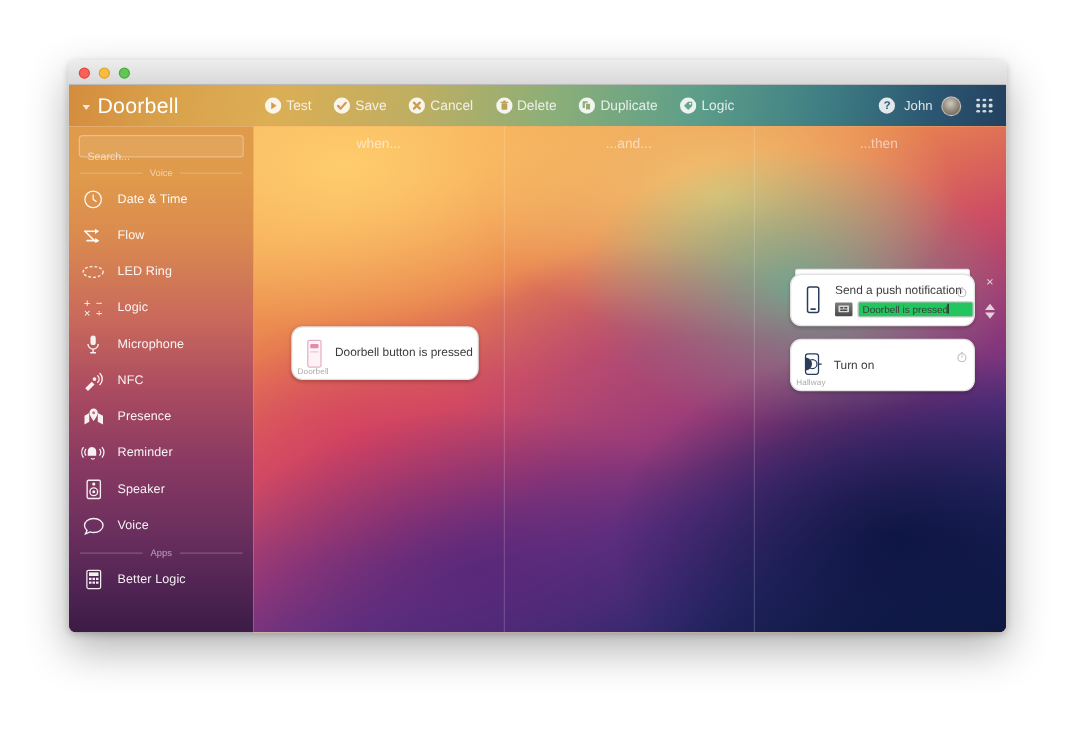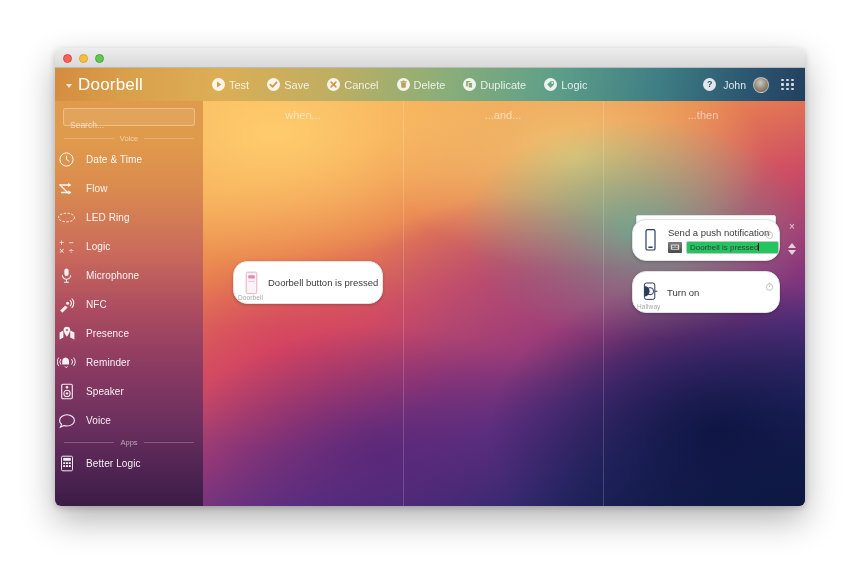--- a/index.html
+++ b/index.html
@@ -121,21 +121,21 @@
     display: flex; align-items: center; justify-content: center;
   }
   .divider::before, .divider::after {
     content: ""; flex: 1; height: 1px; background: rgba(255,255,255,.22);
   }
   .divider span { font-size: 7.5px; color: rgba(255,255,255,.55); padding: 0 6px; }
 
   #sidebar-list { position: absolute; left: 0; right: 0; top: 30px; }
   .side-item {
     display: flex; align-items: center; gap: 10px;
-    height: 29px; padding-left: 2px; cursor: default;
+    height: 29px; padding-left: 10px; cursor: default;
   }
   .side-ico {
     width: 19px; height: 19px; flex: 0 0 19px;
     display: flex; align-items: center; justify-content: center;
     color: rgba(255,255,255,.92);
   }
   .side-ico svg { display: block; }
   .side-label { font-size: 10px; color: rgba(255,255,255,.93); letter-spacing: .1px; }
   .logic-ico {
     font-size: 7px; line-height: 8px; color: #fff;
@@ -170,21 +170,21 @@
   }
   #head-when { left: 0; }
   #head-and  { left: 200px; }
   #head-then { left: 400px; }
 
   
   .card {
     position: absolute;
     background: #fff;
     border: 1px solid #e2e2e2;
-    border-radius: 14px;
+    border-radius: 9px;
     box-shadow: 0 1px 3px rgba(0,0,0,.22);
     display: flex; align-items: center;
   }
   .card-dev-label {
     position: absolute; left: 4px; bottom: 2px;
     font-size: 6.5px; color: #a9a9a9; letter-spacing: .1px;
   }
   .card-ico { width: 34px; flex: 0 0 34px; display: flex; align-items: center; justify-content: center; }
   .card-ico svg { display: block; }
   .card-text { font-size: 9.5px; color: #3b3b3b; }

